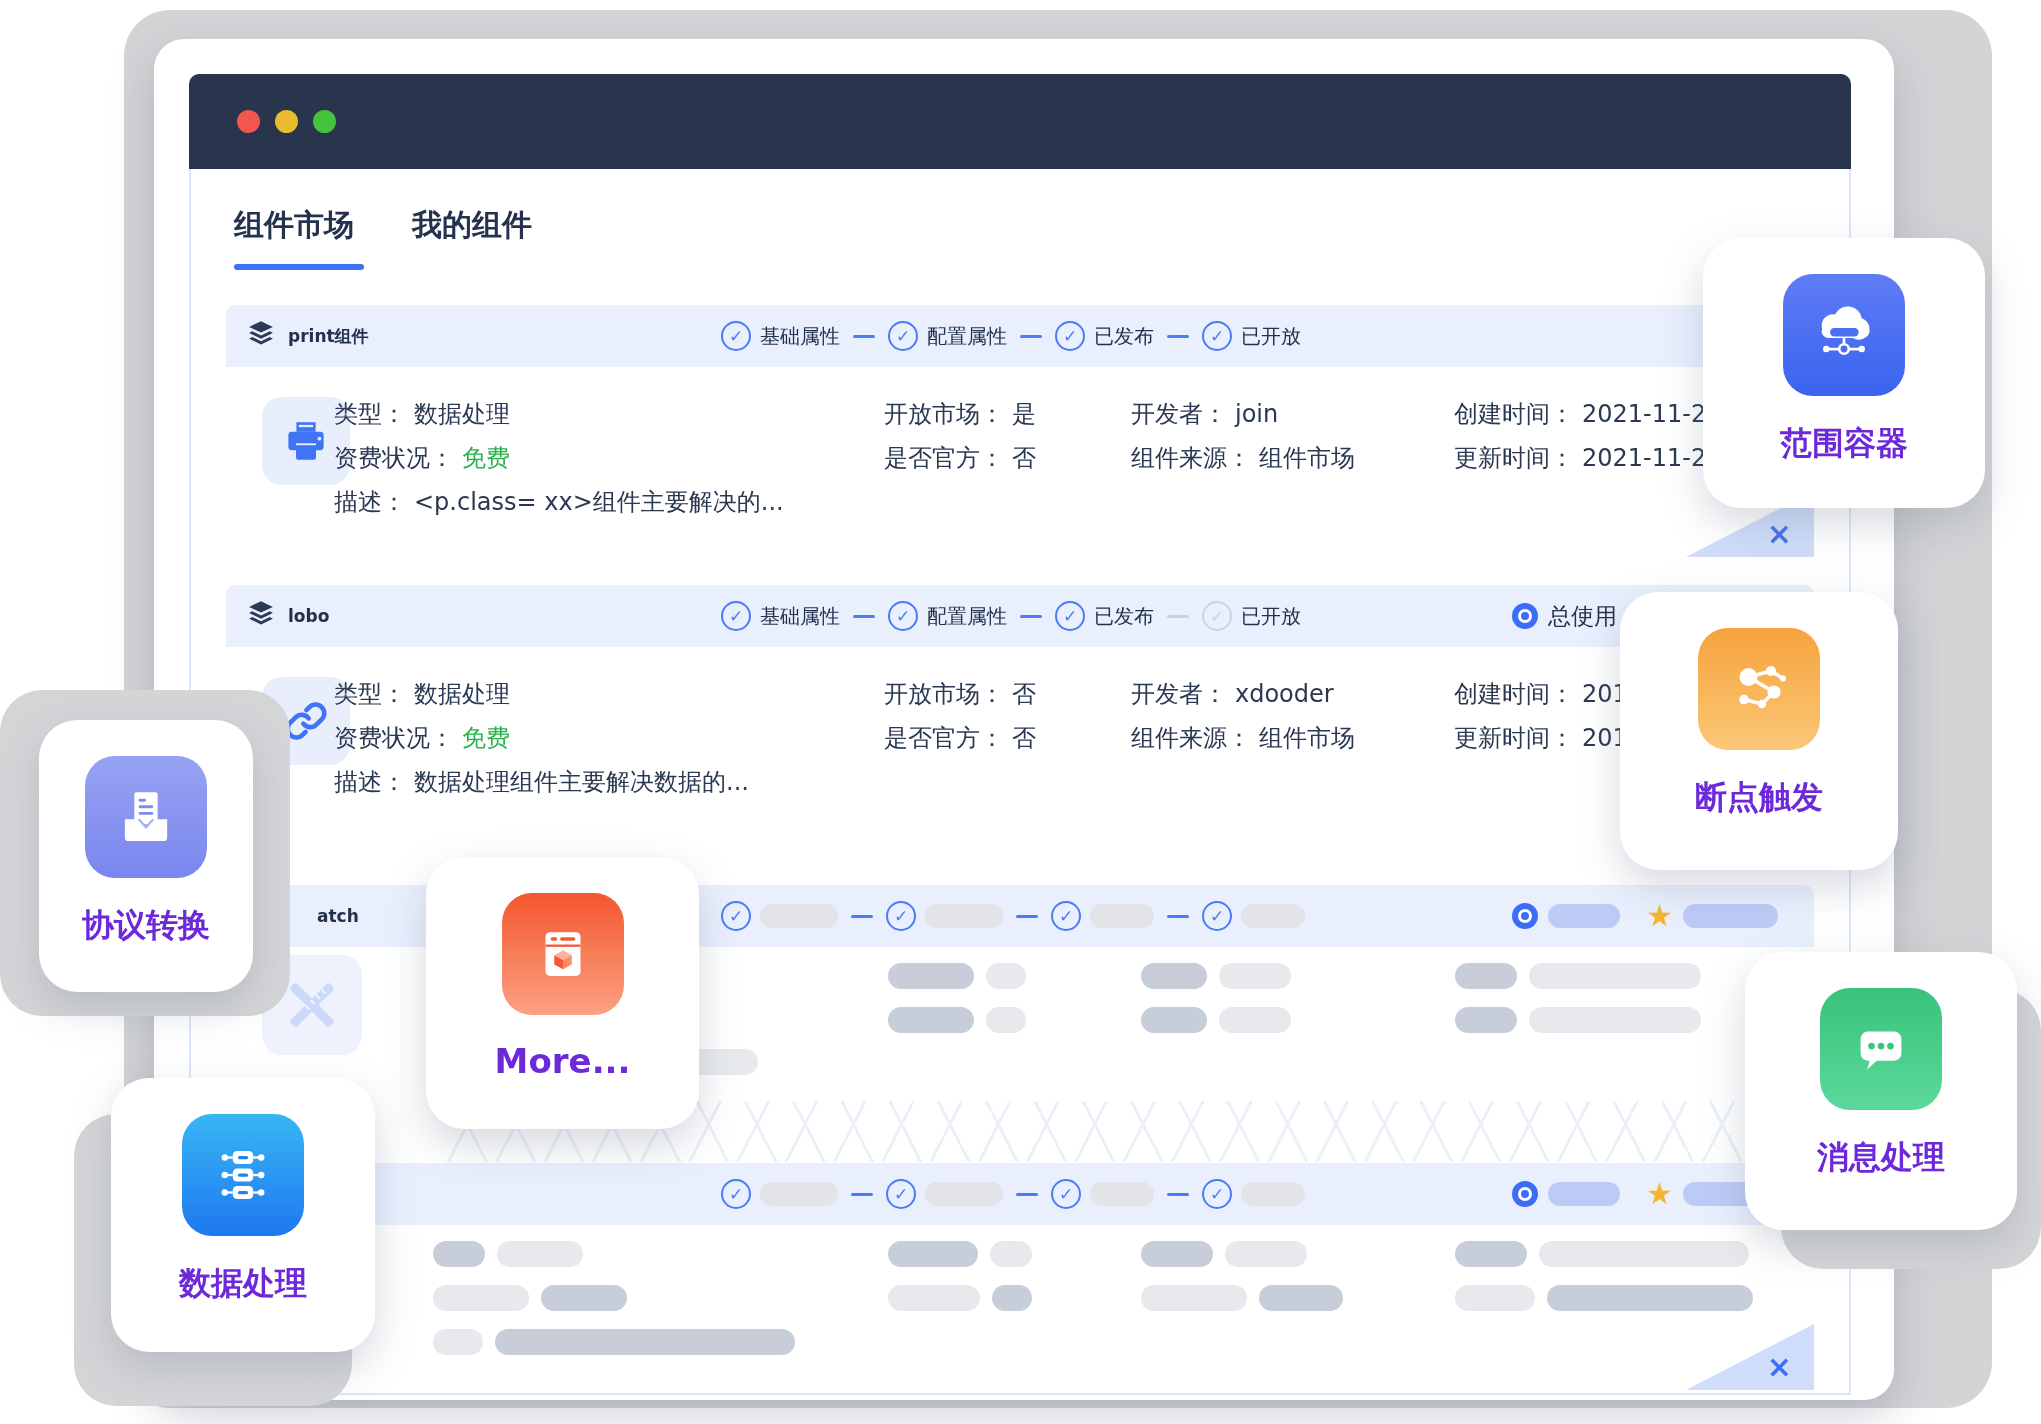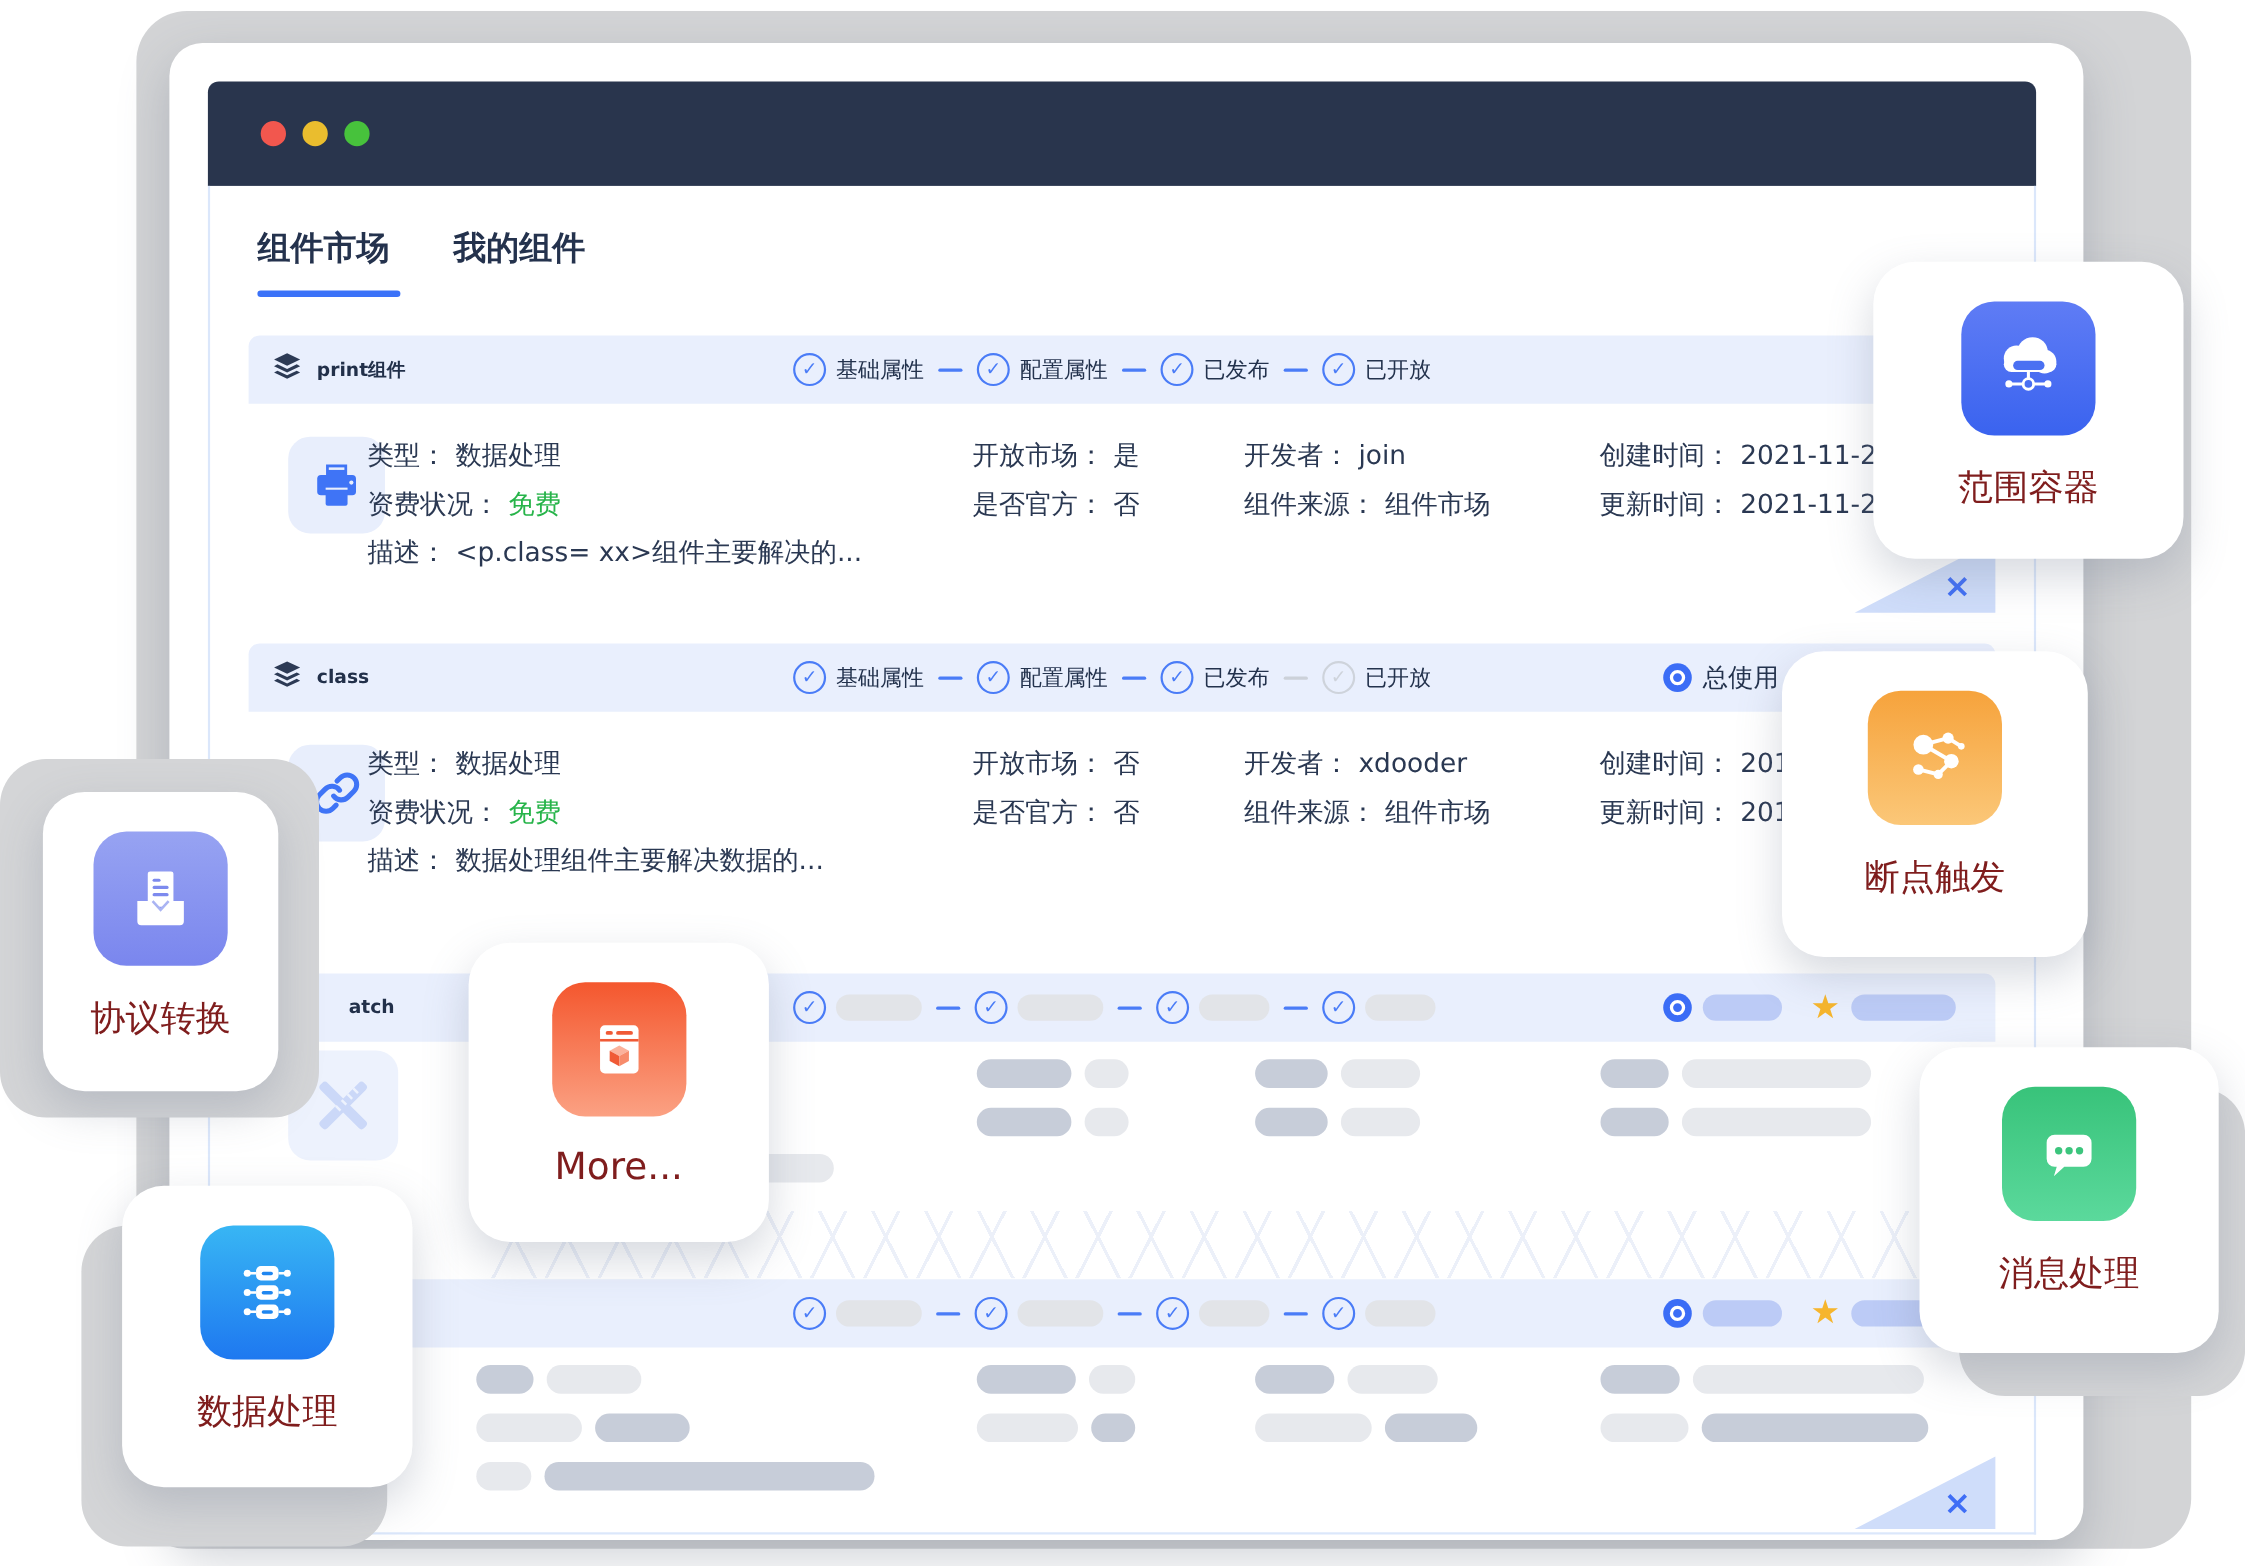--- a/index.html
+++ b/index.html
@@ -66,21 +66,21 @@
   .sk{position:absolute;height:26px;border-radius:13px}
   .sk.d{background:#c7cdd9}.sk.l{background:#e7e9ed}
 
   .fold{position:absolute;right:0;bottom:0;width:0;height:0;border-bottom:66px solid #cfddfa;border-left:128px solid transparent}
   .fold-x{position:absolute;right:22px;bottom:8px;font-size:30px;font-weight:bold;color:#3f6ef6;line-height:1;cursor:pointer}
 
   
   .fcard{position:absolute;background:#fff;border-radius:38px;box-shadow:0 16px 40px rgba(120,130,150,.30);
          display:flex;flex-direction:column;align-items:center}
   .ficon{width:122px;height:122px;border-radius:30px;margin-top:36px;display:flex;align-items:center;justify-content:center}
-  .flabel{margin-top:26px;font-size:32px;font-weight:normal;color:#7f1d1d;white-space:nowrap}
+  .flabel{margin-top:26px;font-size:32px;font-weight:bold;color:#6d28d9;white-space:nowrap}
 </style>
 </head>
 <body>
 
 <div class="gray-frame"></div>
 
 <div class="window">
   <div class="titlebar">
     <span class="tl red"></span>
     <span class="tl yellow"></span>
@@ -181,21 +181,21 @@
 
     <section class="card" style="top:416px;height:252px">
       <header class="card-header">
         <span>
           <svg width="30" height="30" viewBox="0 0 24 24" fill="#2c3a55">
             <path d="M12 1.8 21.5 6.3 12 10.8 2.5 6.3Z"></path>
             <path d="M5 9.8 2.5 11.2 12 15.7 21.5 11.2 19 9.8 12 13.2Z"></path>
             <path d="M5 14.4 2.5 15.8 12 20.3 21.5 15.8 19 14.4 12 17.8Z"></path>
           </svg>
         </span>
-        <span class="card-name">class</span>
+        <span class="card-name">lobo</span>
         <div class="steps">
           <span class="ck"></span>
           <span class="step-label">基础属性</span>
           <span class="dash"></span>
           <span class="ck"></span>
           <span class="step-label">配置属性</span>
           <span class="dash"></span>
           <span class="ck"></span>
           <span class="step-label">已发布</span>
           <span class="dash gray"></span>

